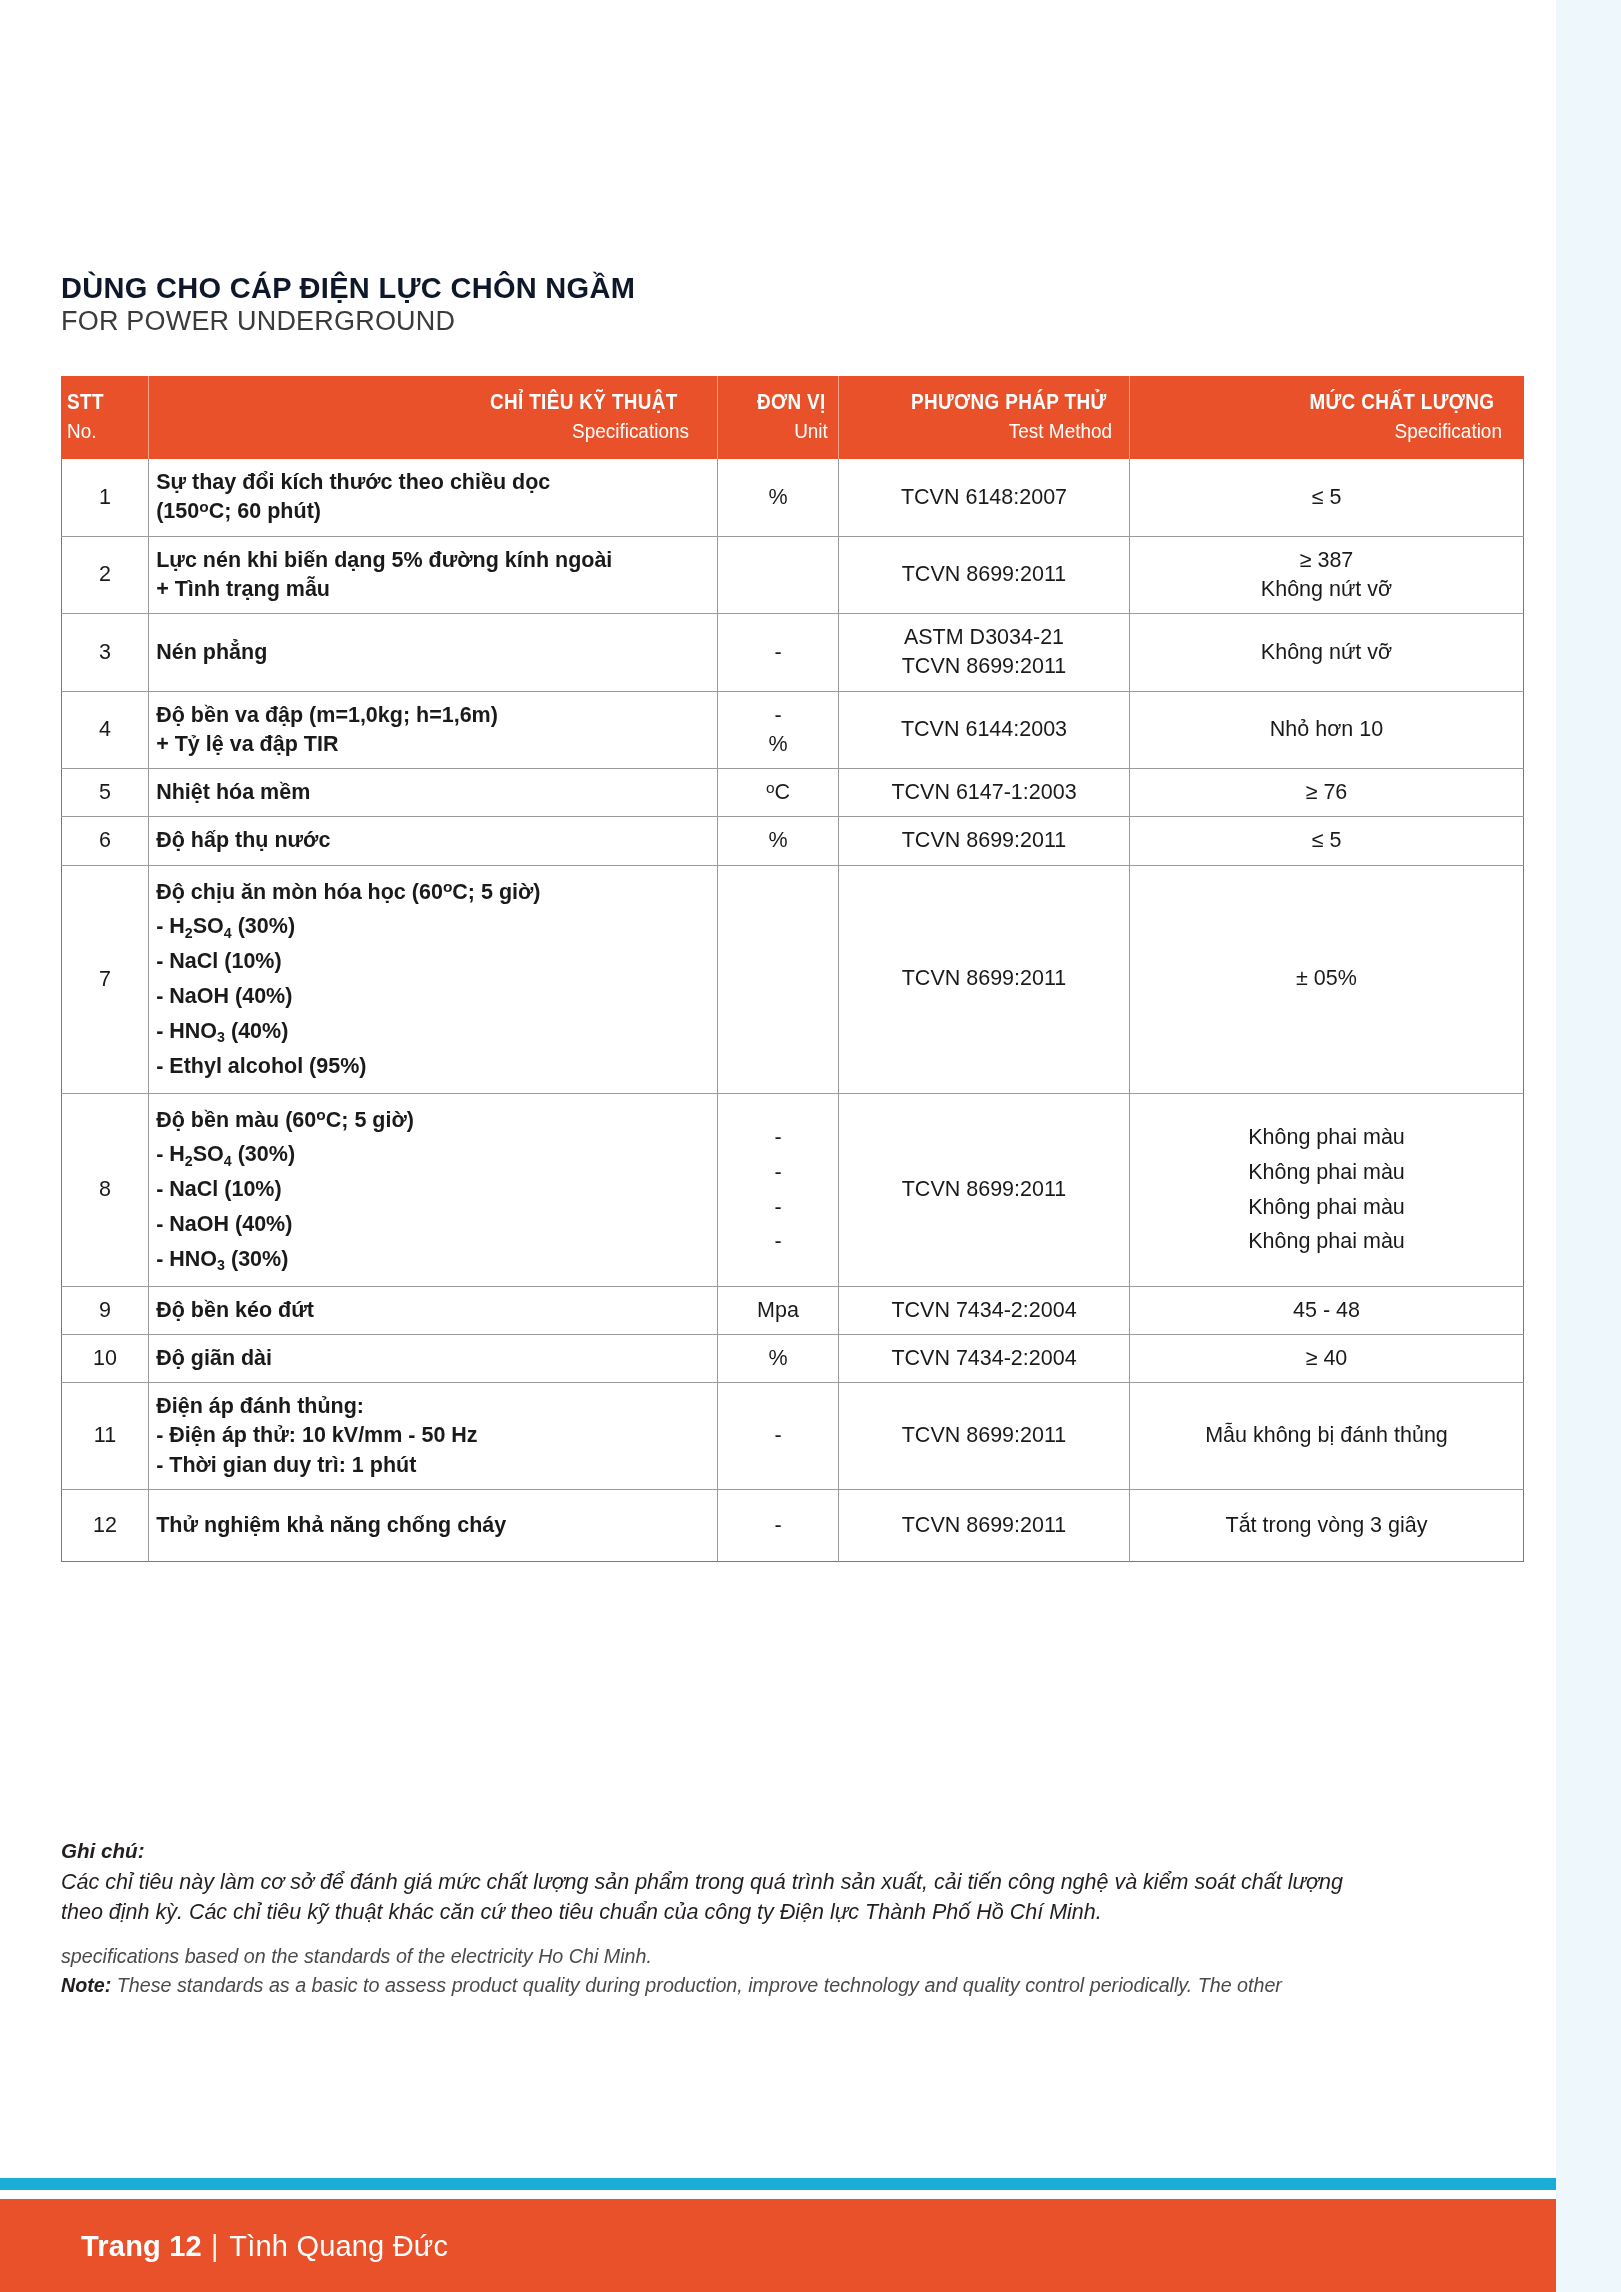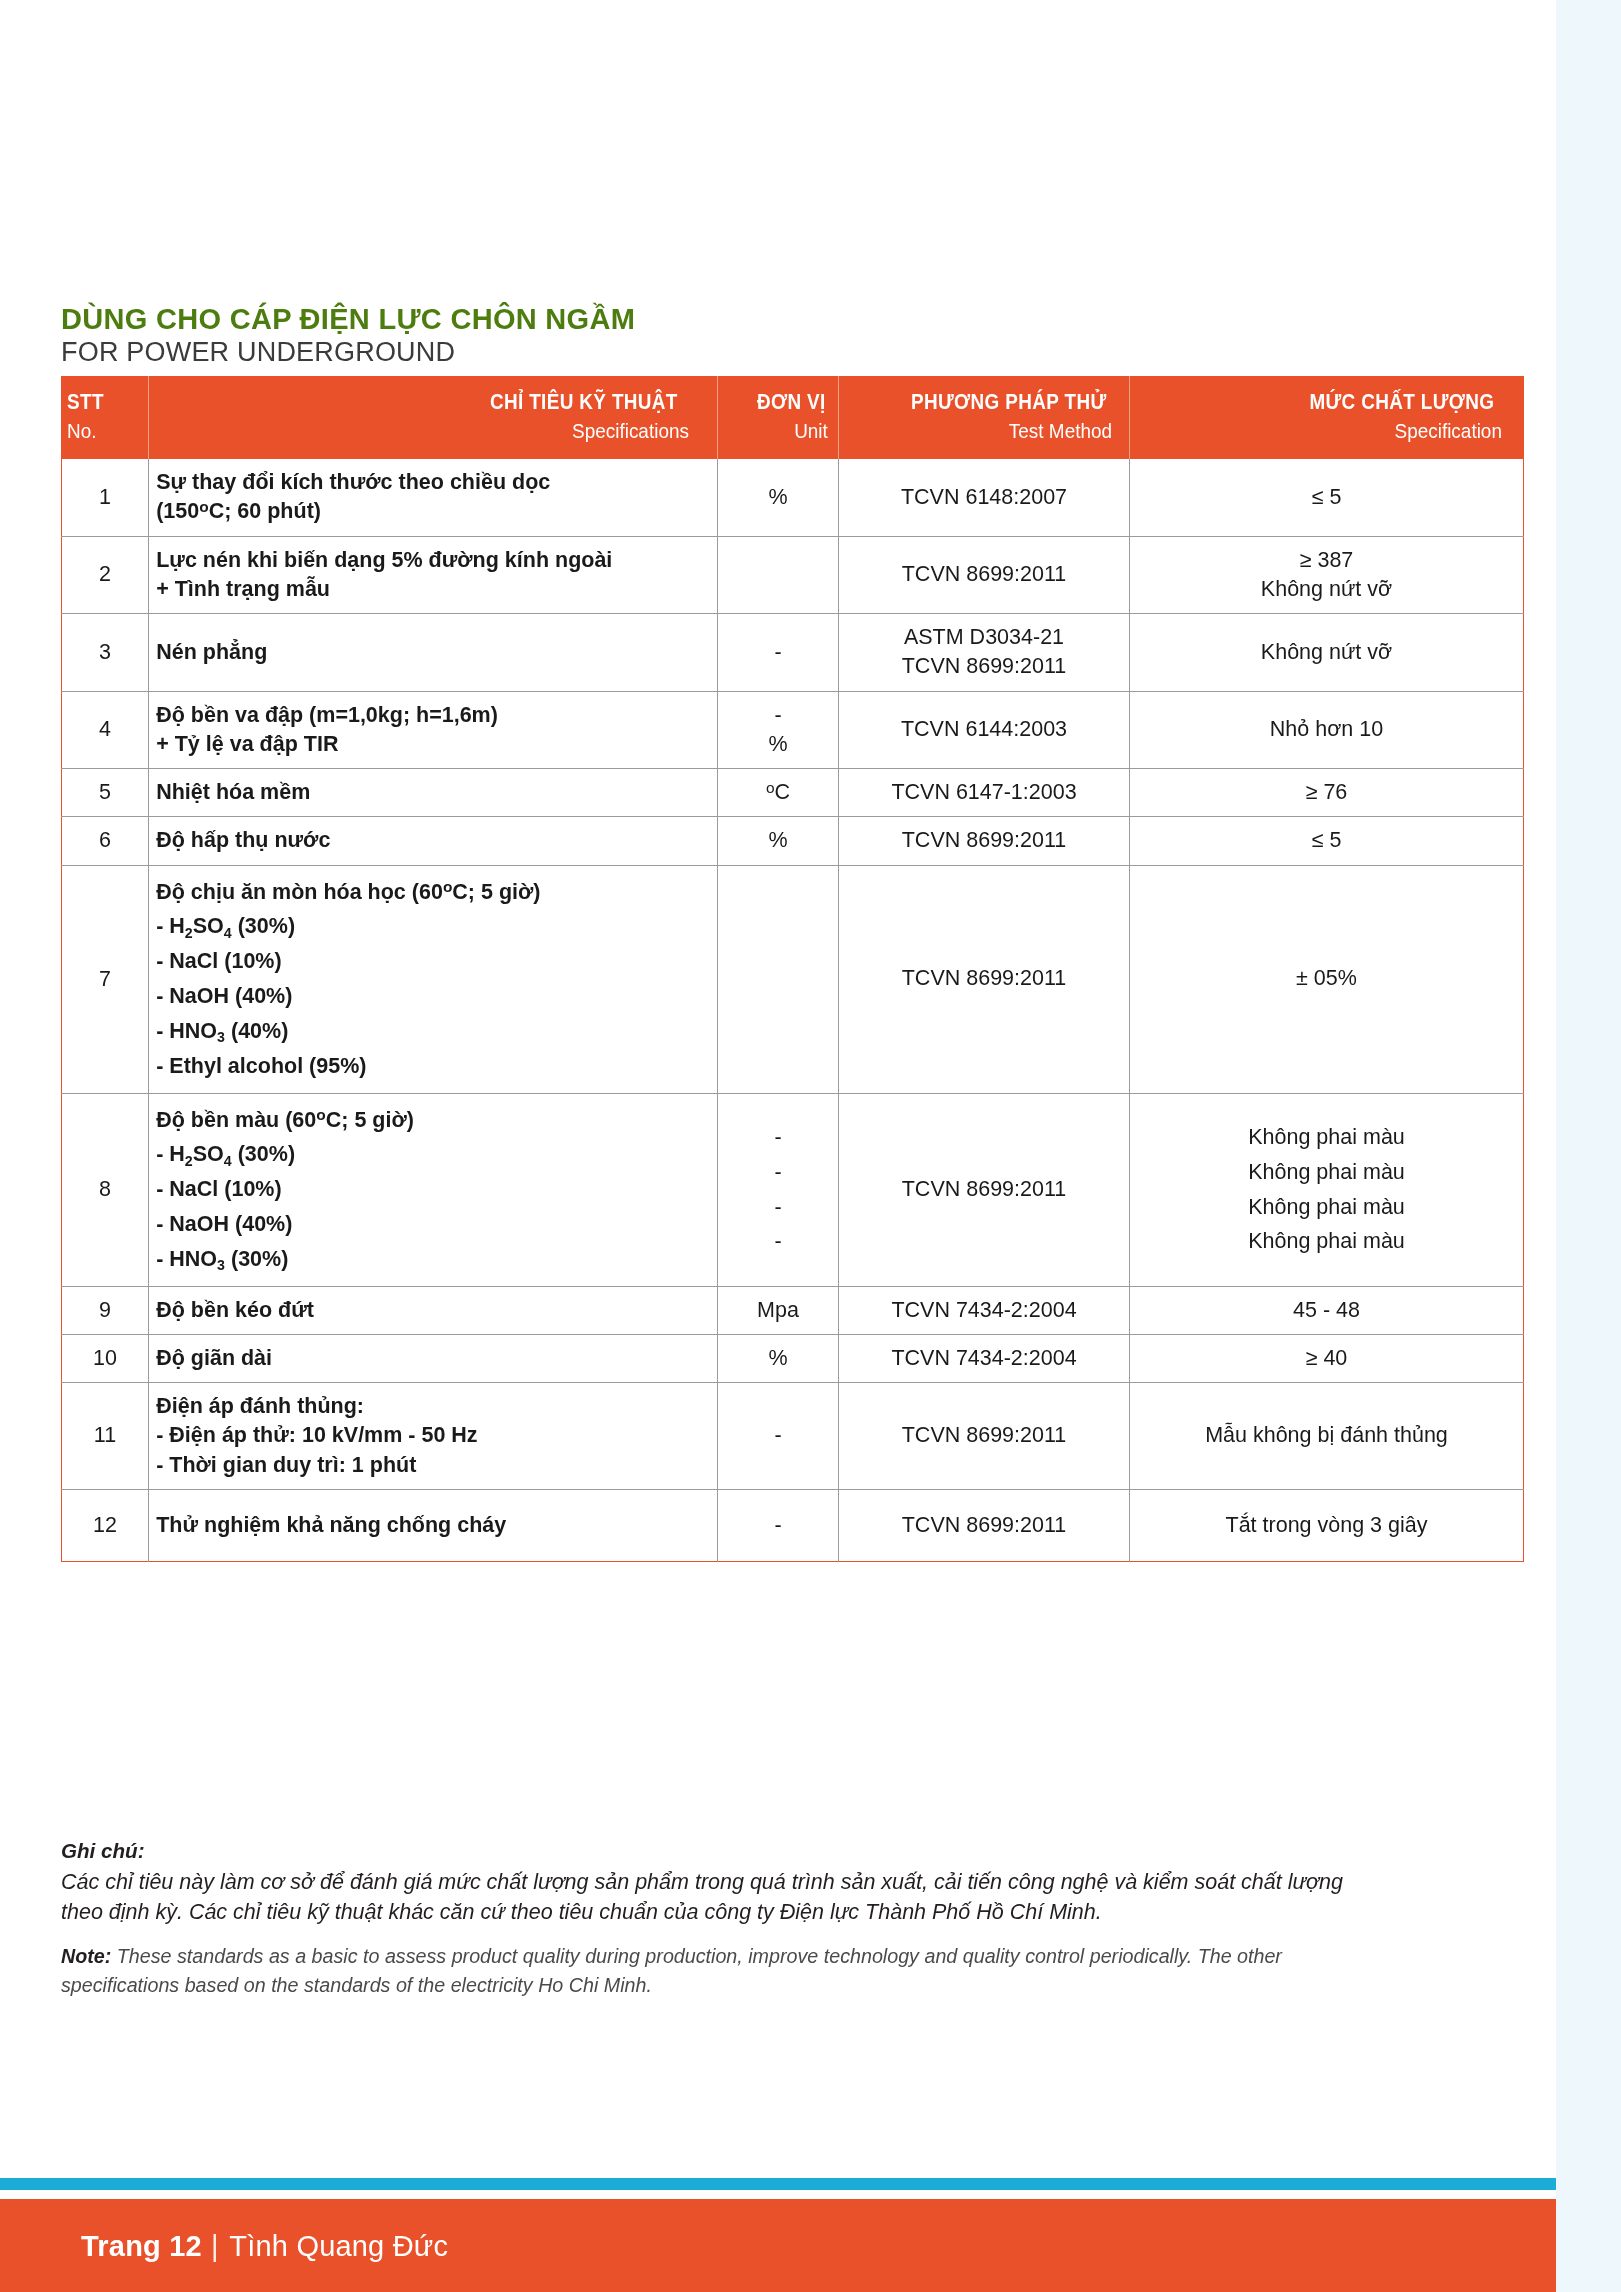--- a/index.html
+++ b/index.html
@@ -66,25 +66,24 @@
   
   .section-heading {
     position: absolute;
     left: 61px;
     top: 271px;
     width: 1075px;
   }
   .section-heading .vn {
     font-size: 29px;
     font-weight: bold;
-    color: #4d7c0f;
+    color: #0f172a;
     letter-spacing: 0.3px;
     line-height: 1.18;
     white-space: nowrap;
-    margin-top: 31px;
   }
   .section-heading .en {
     font-size: 27px;
     font-weight: normal;
     color: #3b3b3b;
     letter-spacing: 0.2px;
     line-height: 1.24;
     white-space: nowrap;
   }
 
@@ -368,22 +367,22 @@
     </table>
   </div>
 
   <div class="notes">
     <div class="notes-label">Ghi chú:</div>
     <div class="notes-vn">
       <span>Các chỉ tiêu này làm cơ sở để đánh giá mức chất lượng sản phẩm trong quá trình sản xuất, cải tiến công nghệ và kiểm soát chất lượng</span>
       <span>theo định kỳ. Các chỉ tiêu kỹ thuật khác căn cứ theo tiêu chuẩn của công ty Điện lực Thành Phố Hồ Chí Minh.</span>
     </div>
     <div class="notes-en">
+      <span>specifications based on the standards of the electricity Ho Chi Minh.</span>
       <span><b>Note:</b> <i>These standards as a basic to assess product quality during production, improve technology and quality control periodically. The other</i></span>
-      <span>specifications based on the standards of the electricity Ho Chi Minh.</span>
     </div>
   </div>
 
   <div class="footer-cyan"></div>
   <div class="footer-bar">
     <div class="footer-text">
       <span class="page">Trang 12</span><span class="sep">|</span><span class="brand">Tình Quang Đức</span>
     </div>
   </div>
 

